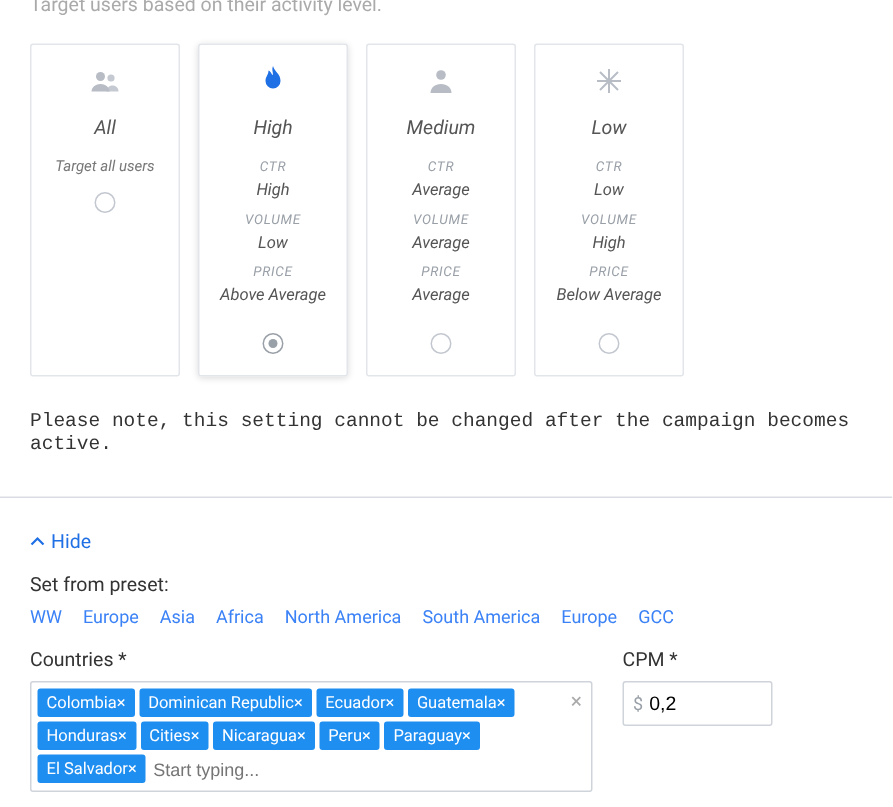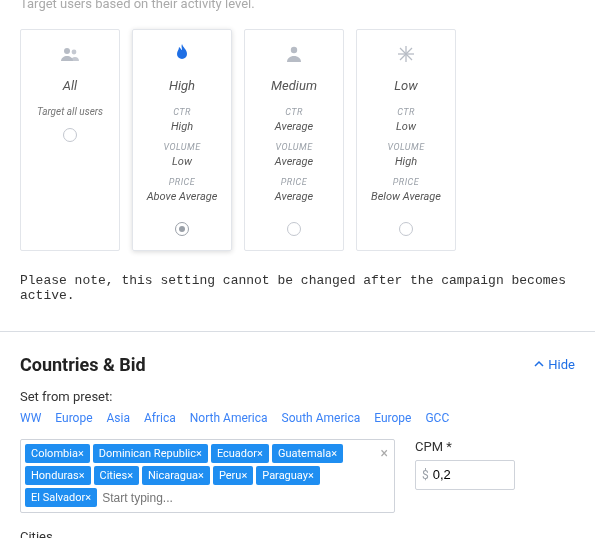--- a/index.html
+++ b/index.html
@@ -143,36 +143,36 @@
       <div class="meta-value">Below Average</div>
       <span class="radio"></span>
     </div>
   </div>
 
 <p class="note">Please note, this setting cannot be changed after the campaign becomes active.</p>
 
 <hr class="divider">
 
 <div class="section-head">
-  <h2>Countries &amp; Bid</h2>
   <div class="hide-toggle">
     <span>
       <svg width="10" height="10" viewBox="0 0 10 10">
           <path d="M1 7 L5 3 L9 7" stroke="#1f6fe5" stroke-width="1.5" fill="none"></path>
         </svg>
     </span>
     <span>Hide</span>
   </div>
 </div>
 
 <span class="label">Set from preset:</span>
 <div class="preset-row" id="preset-row"><a>WW</a><a>Europe</a><a>Asia</a><a>Africa</a><a>North America</a><a>South America</a><a>Europe</a><a>GCC</a></div>
 
 <div class="two-col">
   <div class="countries-col">
+    <span class="label">Countries *</span>
     <div class="tag-input" id="countries-input">
       <span class="clear-x">×</span>
     <span class="tag">
           <span>Colombia</span>
           <span class="x">×</span>
         </span>
         <span class="tag">
           <span>Dominican Republic</span>
           <span class="x">×</span>
         </span>

